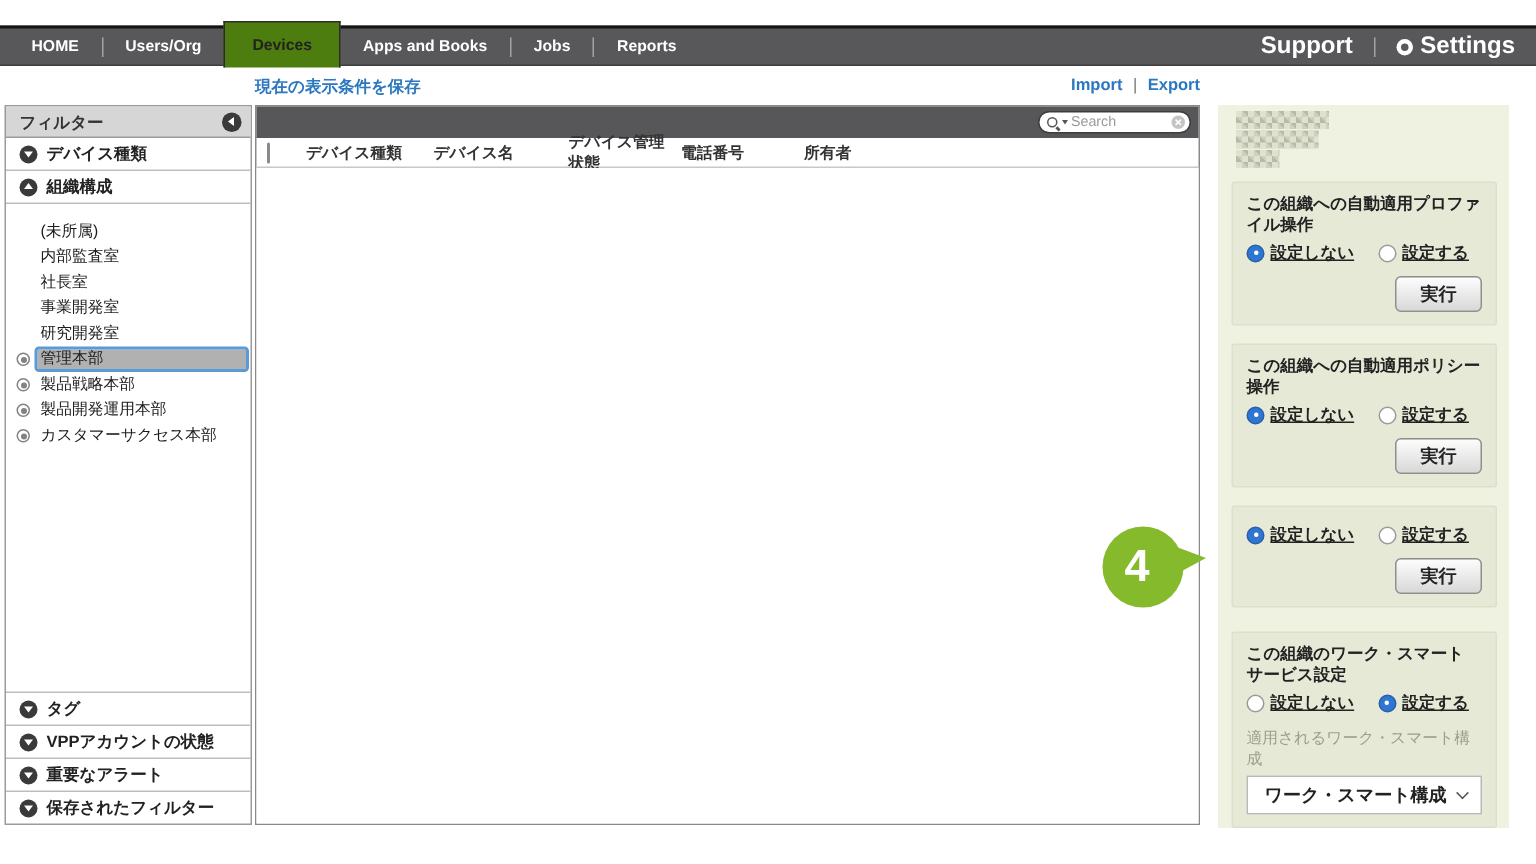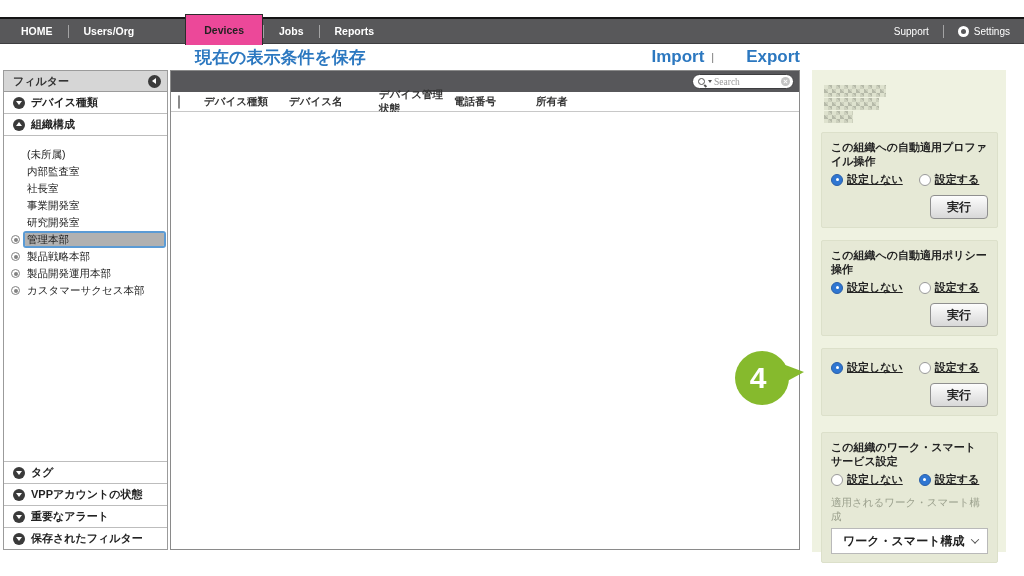--- a/index.html
+++ b/index.html
@@ -7,32 +7,32 @@
   body { font-family:"Liberation Sans","DejaVu Sans",sans-serif; }
   .screen { position:relative; width:1024px; height:576px; background:#fff; overflow:hidden; }
 
   
   .topbar { position:absolute; left:0; top:17px; right:0; height:27px; background:#58585a;
             border-top:2px solid #151515; border-bottom:1px solid #3e3e40;
             display:flex; justify-content:space-between; }
   .tabs { display:flex; align-items:center; padding-left:6px; height:100%; }
   .tab { color:#fff; font-size:10.5px; font-weight:700; padding:4px 15px; height:100%;
          display:flex; align-items:center; cursor:pointer; text-decoration:none; }
-  .tab.active { position:relative; top:-2px; height:31px; background:#ec4899; color:#222;
-                border:1px solid #2c2c2c; border-bottom:none; z-index:3; padding:0 18px;margin-left:36px; }
+  .tab.active { position:relative; top:-2px; height:31px; background:#4d7c0f; color:#222;
+                border:1px solid #2c2c2c; border-bottom:none; z-index:3; padding:0 18px; }
   .vsep { width:1px; height:13px; background:rgba(255,255,255,0.45); }
   .nav-right { display:flex; align-items:center; padding-right:14px; gap:14px; height:100%; }
-  .nav-link { color:#fff; font-size:10px; font-weight:400; display:flex; align-items:center; gap:5px; cursor:pointer; }
+  .nav-link { color:#fff; font-size:16px; font-weight:700; display:flex; align-items:center; gap:5px; cursor:pointer; }
   .gear-icon { width:11px; height:11px; border-radius:50%; background:#fff; position:relative; }
   .gear-icon::after { content:""; position:absolute; inset:3px; background:#58585a; border-radius:50%; }
 
   
   .actions-row { position:absolute; top:46px; left:170px; width:630px; height:22px;
                  display:flex; align-items:center; justify-content:space-between; }
-  .blue-link { color:#2c78c0; font-size:17px; font-weight:700; text-decoration:none; cursor:pointer;margin-left:25px; }
+  .blue-link { color:#2c78c0; font-size:11px; font-weight:700; text-decoration:none; cursor:pointer; }
   .link-group { display:flex; align-items:center; }
   .pipe { color:#777; font-size:11px; margin:0 7px; }
 
   
   .sidebar { position:absolute; left:3px; top:70px; width:165px; height:480px;
              border:1px solid #9b9b9b; background:#fff; display:flex; flex-direction:column; }
   .sb-header { height:21px; background:#d6d6d6; border-bottom:1px solid #9b9b9b; flex:none;
                display:flex; align-items:center; justify-content:space-between;
                padding:0 6px 0 9px; color:#333; font-size:11px; font-weight:700; }
   .collapse-icon { width:13px; height:13px; border-radius:50%; background:#3a3a3a;
@@ -65,39 +65,39 @@
   .table-toolbar { height:21px; flex:none; background:#57575a; display:flex; align-items:center;
                    justify-content:flex-end; padding-right:5px; }
   .search-box { width:102px; height:15px; background:#fff; border:1px solid #3e3e40; border-radius:8px;
                 display:flex; align-items:center; padding:0 3px 0 5px; gap:2px; }
   .search-icon { width:7px; height:7px; border:1.5px solid #555; border-radius:50%; position:relative; flex:none; }
   .search-icon::after { content:""; position:absolute; width:3px; height:1.5px; background:#555;
                         transform:rotate(45deg); left:5px; top:6px; }
   .search-caret { width:0; height:0; border-top:3px solid #555; border-left:2.5px solid transparent;
                   border-right:2.5px solid transparent; flex:none; margin-left:1px; }
   .search-input { flex:1; min-width:0; border:none; outline:none; background:transparent;
-                  font-size:9.5px; color:#333; font-family:Liberation Serif, serif; }
+                  font-size:9.5px; color:#333; font-family:Liberation Sans, sans-serif; }
   .search-input::placeholder { color:#9a9a9a; }
   .clear-icon { width:9px; height:9px; border-radius:50%; background:#c4c4c4; position:relative; flex:none; cursor:pointer; }
   .clear-icon::before, .clear-icon::after { content:""; position:absolute; left:2px; top:4px;
                   width:5px; height:1px; background:#fff; }
   .clear-icon::before { transform:rotate(45deg); }
   .clear-icon::after { transform:rotate(-45deg); }
   .thead { height:20px; flex:none; display:flex; align-items:center; border-bottom:1px solid #c8c8c8;
            font-size:10.5px; font-weight:700; color:#333; }
   .th { padding-right:4px; flex:none; }
   .th-check { width:33px; padding-left:7px; }
   .th-c0 { width:85px; } .th-c1 { width:90px; } .th-c2 { width:75px; } .th-c3 { width:82px; }
   .th-c4 { flex:1; }
   .checkbox { width:12px; height:12px; border:1px solid #8a8a8a; border-radius:2px; background:#fff; cursor:pointer; }
   .tbody { flex:1; background:#fff; }
 
   
   .panel { position:absolute; left:812px; top:70px; width:194px; height:482px;
-           background:#eff2e1; padding:14px 8px 8px 9px; }
+           background:#eff2e1; padding:3px 8px 8px 9px; }
   .redacted { margin:1px 0 0 3px; }
   .r-row { height:12px; margin-bottom:1px;
            background-image:linear-gradient(45deg,#b6baa9 25%,transparent 25%,transparent 75%,#b6baa9 75%),
                             linear-gradient(45deg,#ccd0bd 25%,#dee2ce 25%,#dee2ce 75%,#ccd0bd 75%);
            background-size:8px 8px; background-position:0 0,4px 4px; }
   .box { background:#e6e9d6; border:1px solid #dce0ca; border-radius:2px; padding:7px 9px 8px; margin-top:12px; }
   .box-title { font-size:11px; font-weight:700; color:#222; line-height:14px; }
   .radio-row { display:flex; align-items:center; gap:16px; margin-top:4px; }
   .radio-opt { display:flex; align-items:center; gap:4px; font-size:11px; font-weight:700; color:#222; cursor:pointer;text-decoration:underline; }
   .radio { width:12px; height:12px; border-radius:50%; border:1px solid #9a9a9a; background:#fff; position:relative; flex:none; }
@@ -127,20 +127,21 @@
 <body>
 
 <div class="screen">
 
   <div class="topbar">
     <div class="tabs">
       <a class="tab">HOME</a>
       <span class="vsep"></span>
       <a class="tab">Users/Org</a>
       <a class="tab active">Devices</a>
+      <a class="tab">Apps and Books</a>
       <span class="vsep"></span>
       <a class="tab">Jobs</a>
       <span class="vsep"></span>
       <a class="tab">Reports</a>
     </div>
     <div class="nav-right">
       <a class="nav-link">Support</a>
       <span class="vsep"></span>
       <a class="nav-link">
         <span class="gear-icon"></span>

